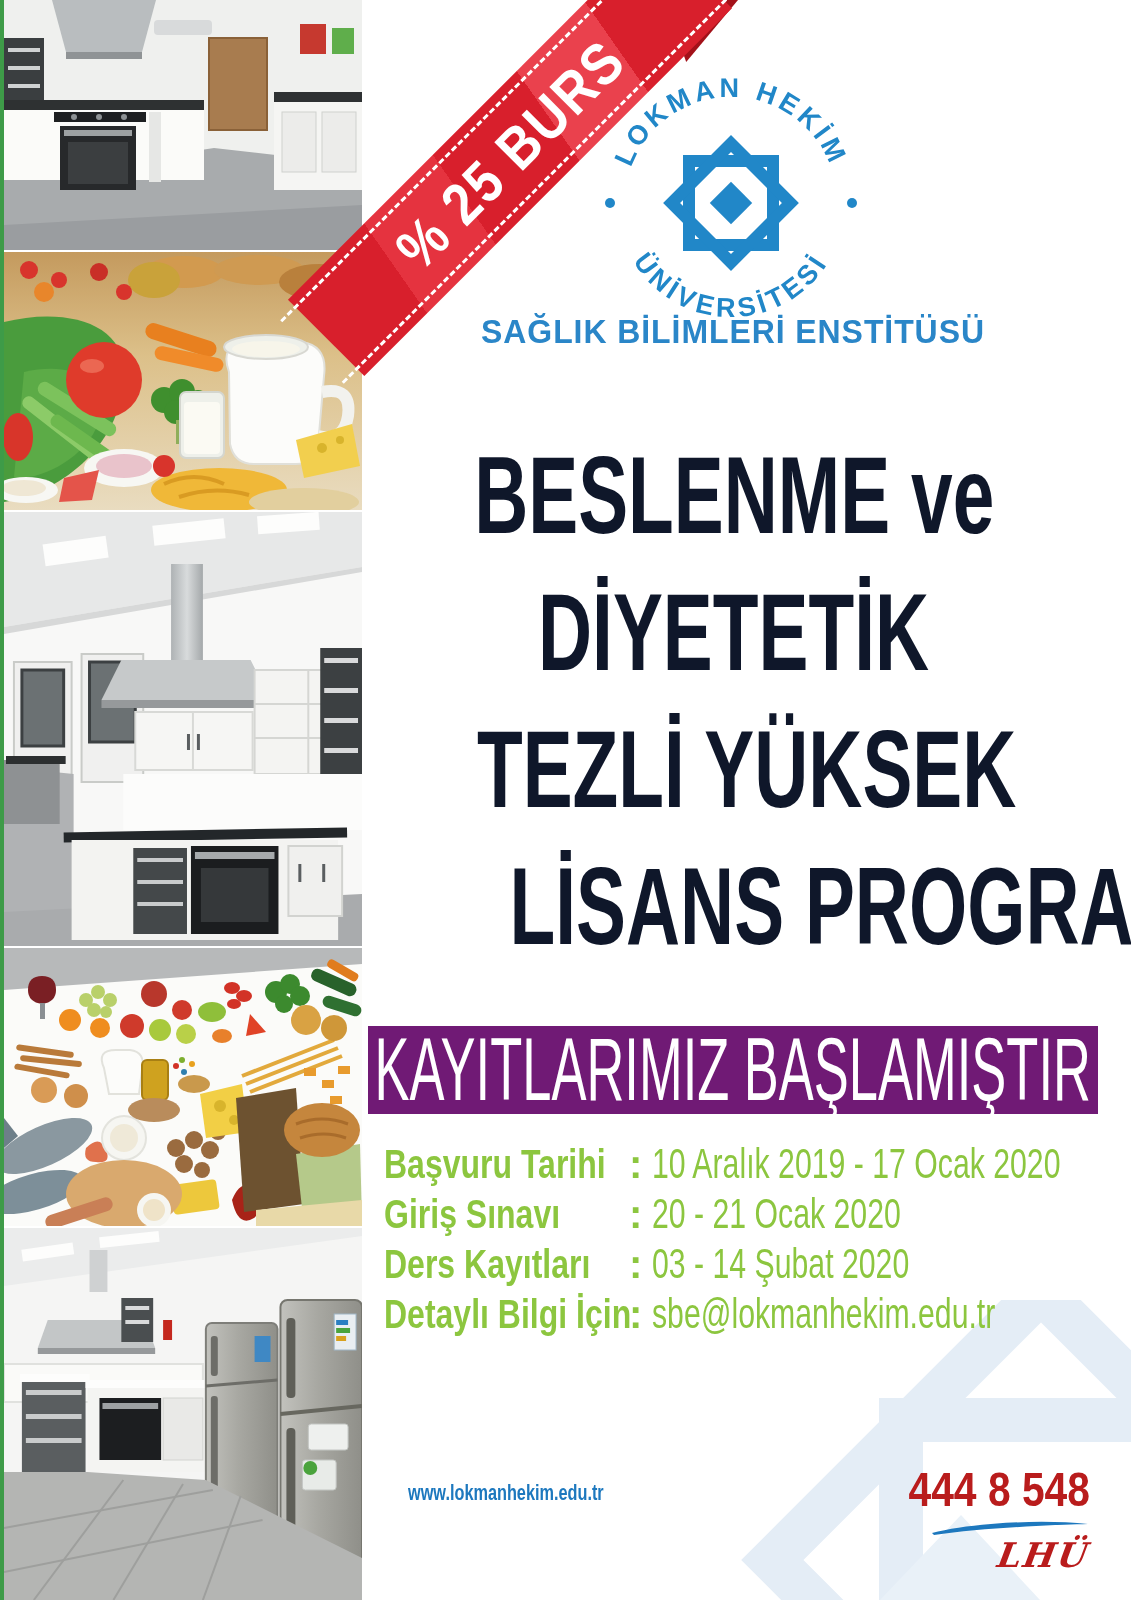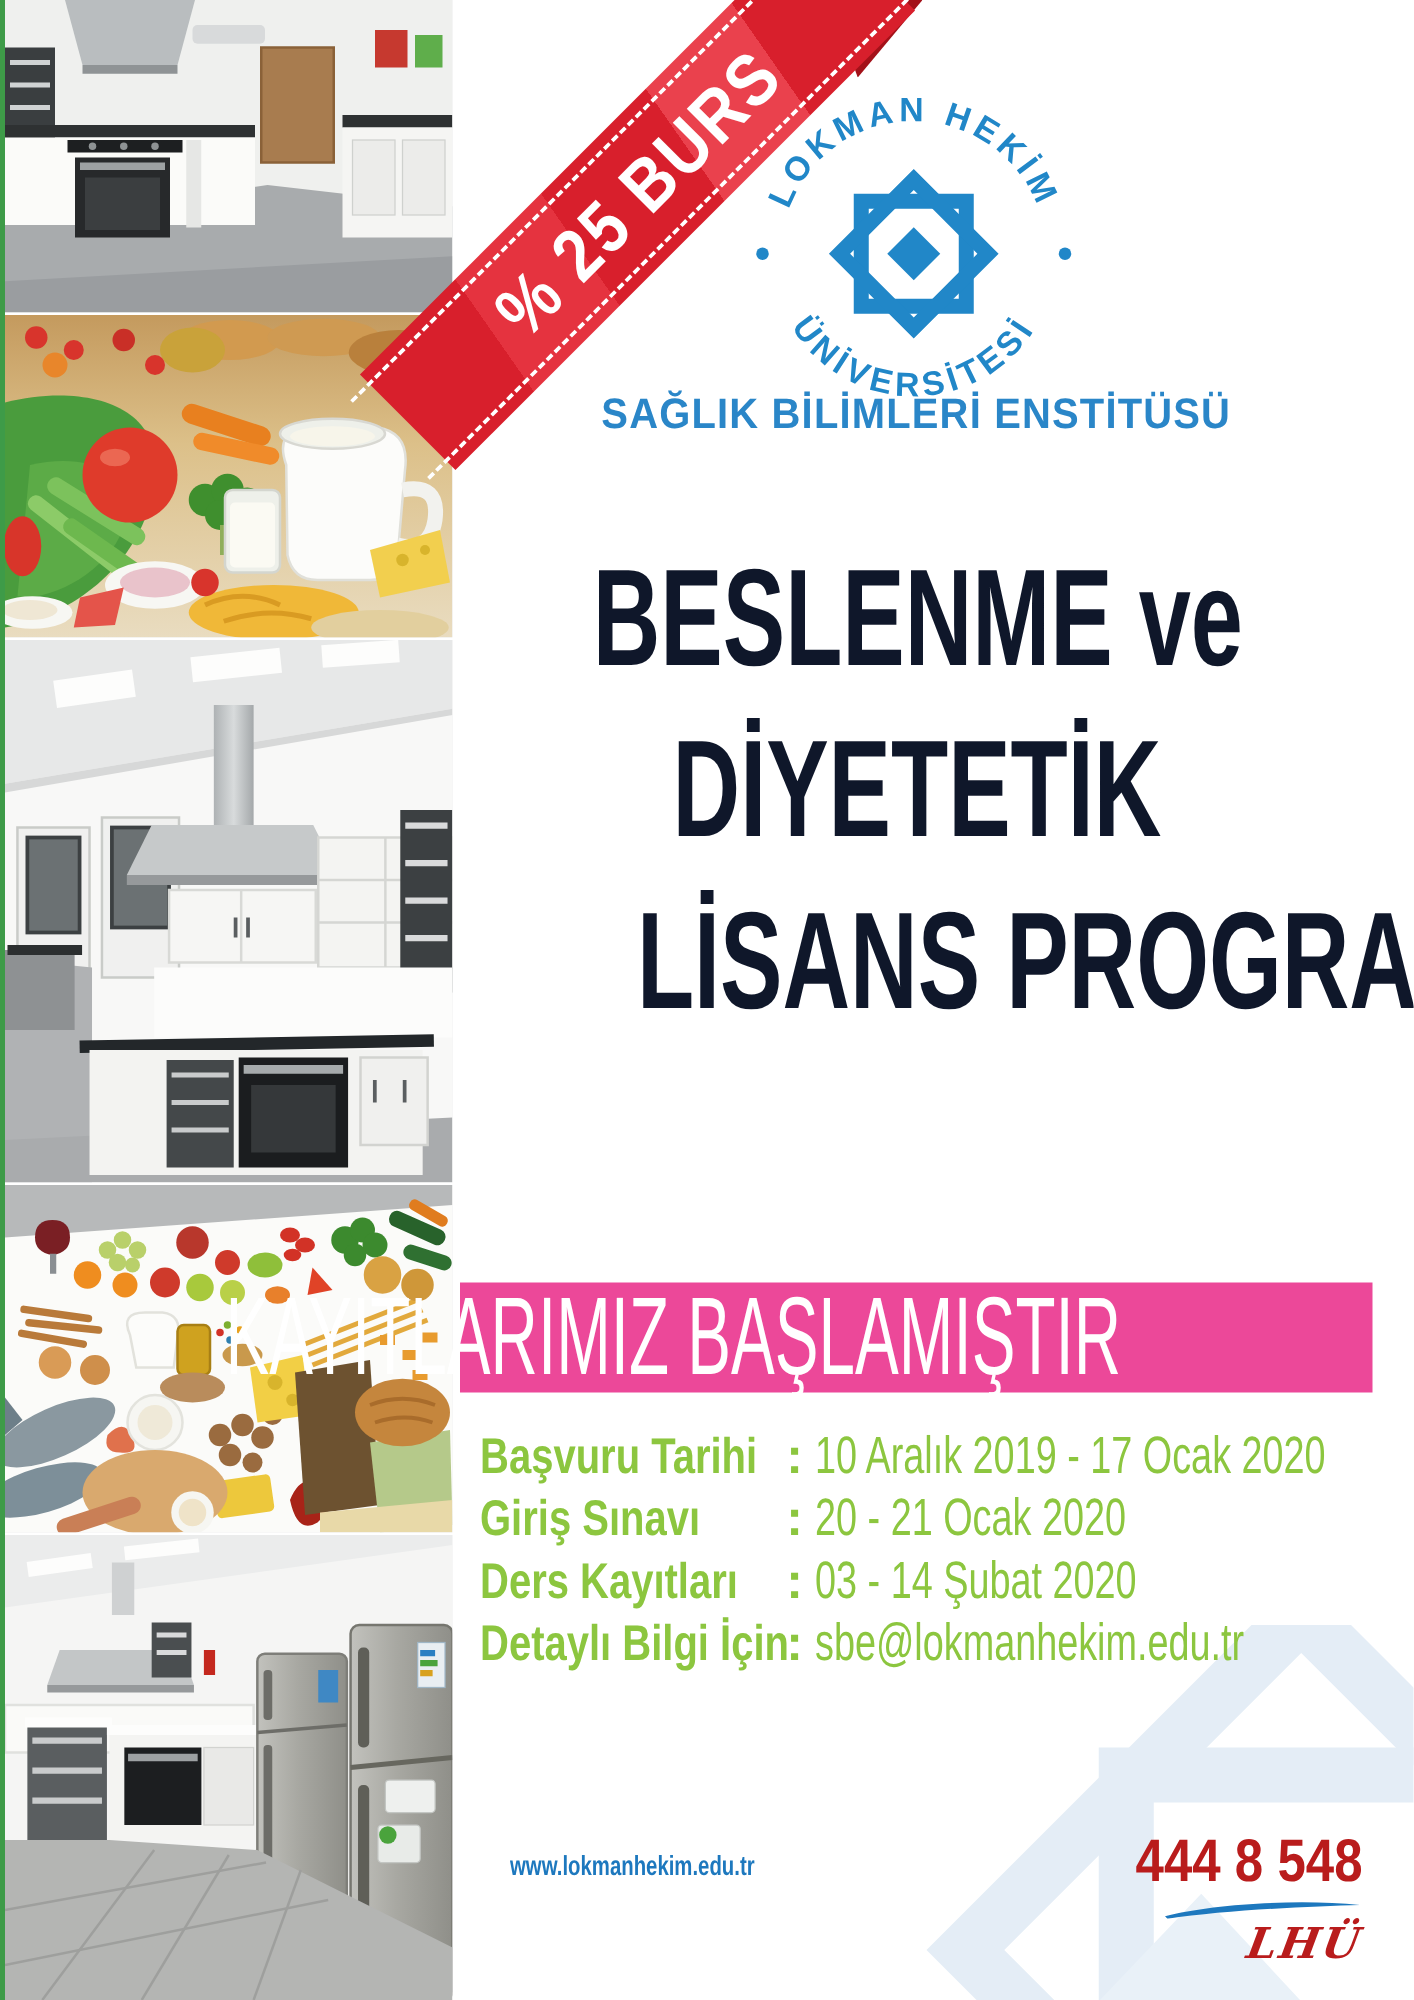--- a/index.html
+++ b/index.html
@@ -40,22 +40,22 @@
     position:absolute;left:378px;top:312px;width:710px;text-align:center;
     color:#2A86C8;font-weight:bold;font-size:34px;letter-spacing:1px;white-space:nowrap;
     transform:scaleX(.94);transform-origin:center;
   }
 
   .title-block{position:absolute;left:372px;top:442px;width:724px;text-align:center;color:#0f172a;z-index:1;}
   .title-line{line-height:106px;white-space:nowrap;}
   .title-line span{display:inline-block;font-weight:bold;font-size:104px;transform:scale(.72,1.06);transform-origin:center;}
 
   .banner{
-    position:absolute;left:368px;top:1026px;width:730px;height:88px;background:#ec4899;
-    display:flex;align-items:center;justify-content:flex-end;z-index:1;
+    position:absolute;left:368px;top:1026px;width:730px;height:88px;background:#701a75;
+    display:flex;align-items:center;justify-content:center;z-index:1;
   }
   .banner span{
     color:#fff;font-size:82px;font-weight:normal;white-space:nowrap;
     transform:scale(.64,1.08);transform-origin:center;letter-spacing:0;
   }
 
   .info-rows{position:absolute;left:384px;top:1140px;width:700px;z-index:1;}
   .info-row{display:flex;align-items:baseline;height:50px;color:#8CC63F;white-space:nowrap;}
   .info-label{width:245px;flex:0 0 245px;font-weight:bold;font-size:40px;transform:scaleX(.8);transform-origin:left;}
   .info-sep{font-weight:bold;font-size:40px;margin-right:10px;}
@@ -410,20 +410,21 @@
       <rect x="97" y="97" width="84" height="84" transform="rotate(45 139 139)"></rect>
     </g>
     <rect x="124" y="124" width="30" height="30" fill="#2187C8" transform="rotate(45 139 139)"></rect>
   </svg>
 
   <div class="institute">SAĞLIK BİLİMLERİ ENSTİTÜSÜ</div>
 
   <div class="title-block">
     <div class="title-line"><span>BESLENME ve</span></div>
     <div class="title-line"><span>DİYETETİK</span></div>
+    <div class="title-line"><span>TEZLİ YÜKSEK</span></div>
     <div class="title-line"><span>LİSANS PROGRAMI</span></div>
   </div>
 
   <div class="banner">
     <span>KAYITLARIMIZ BAŞLAMIŞTIR</span>
   </div>
 
   <div class="info-rows">
     <div class="info-row">
       <div class="info-label">Başvuru Tarihi</div>

